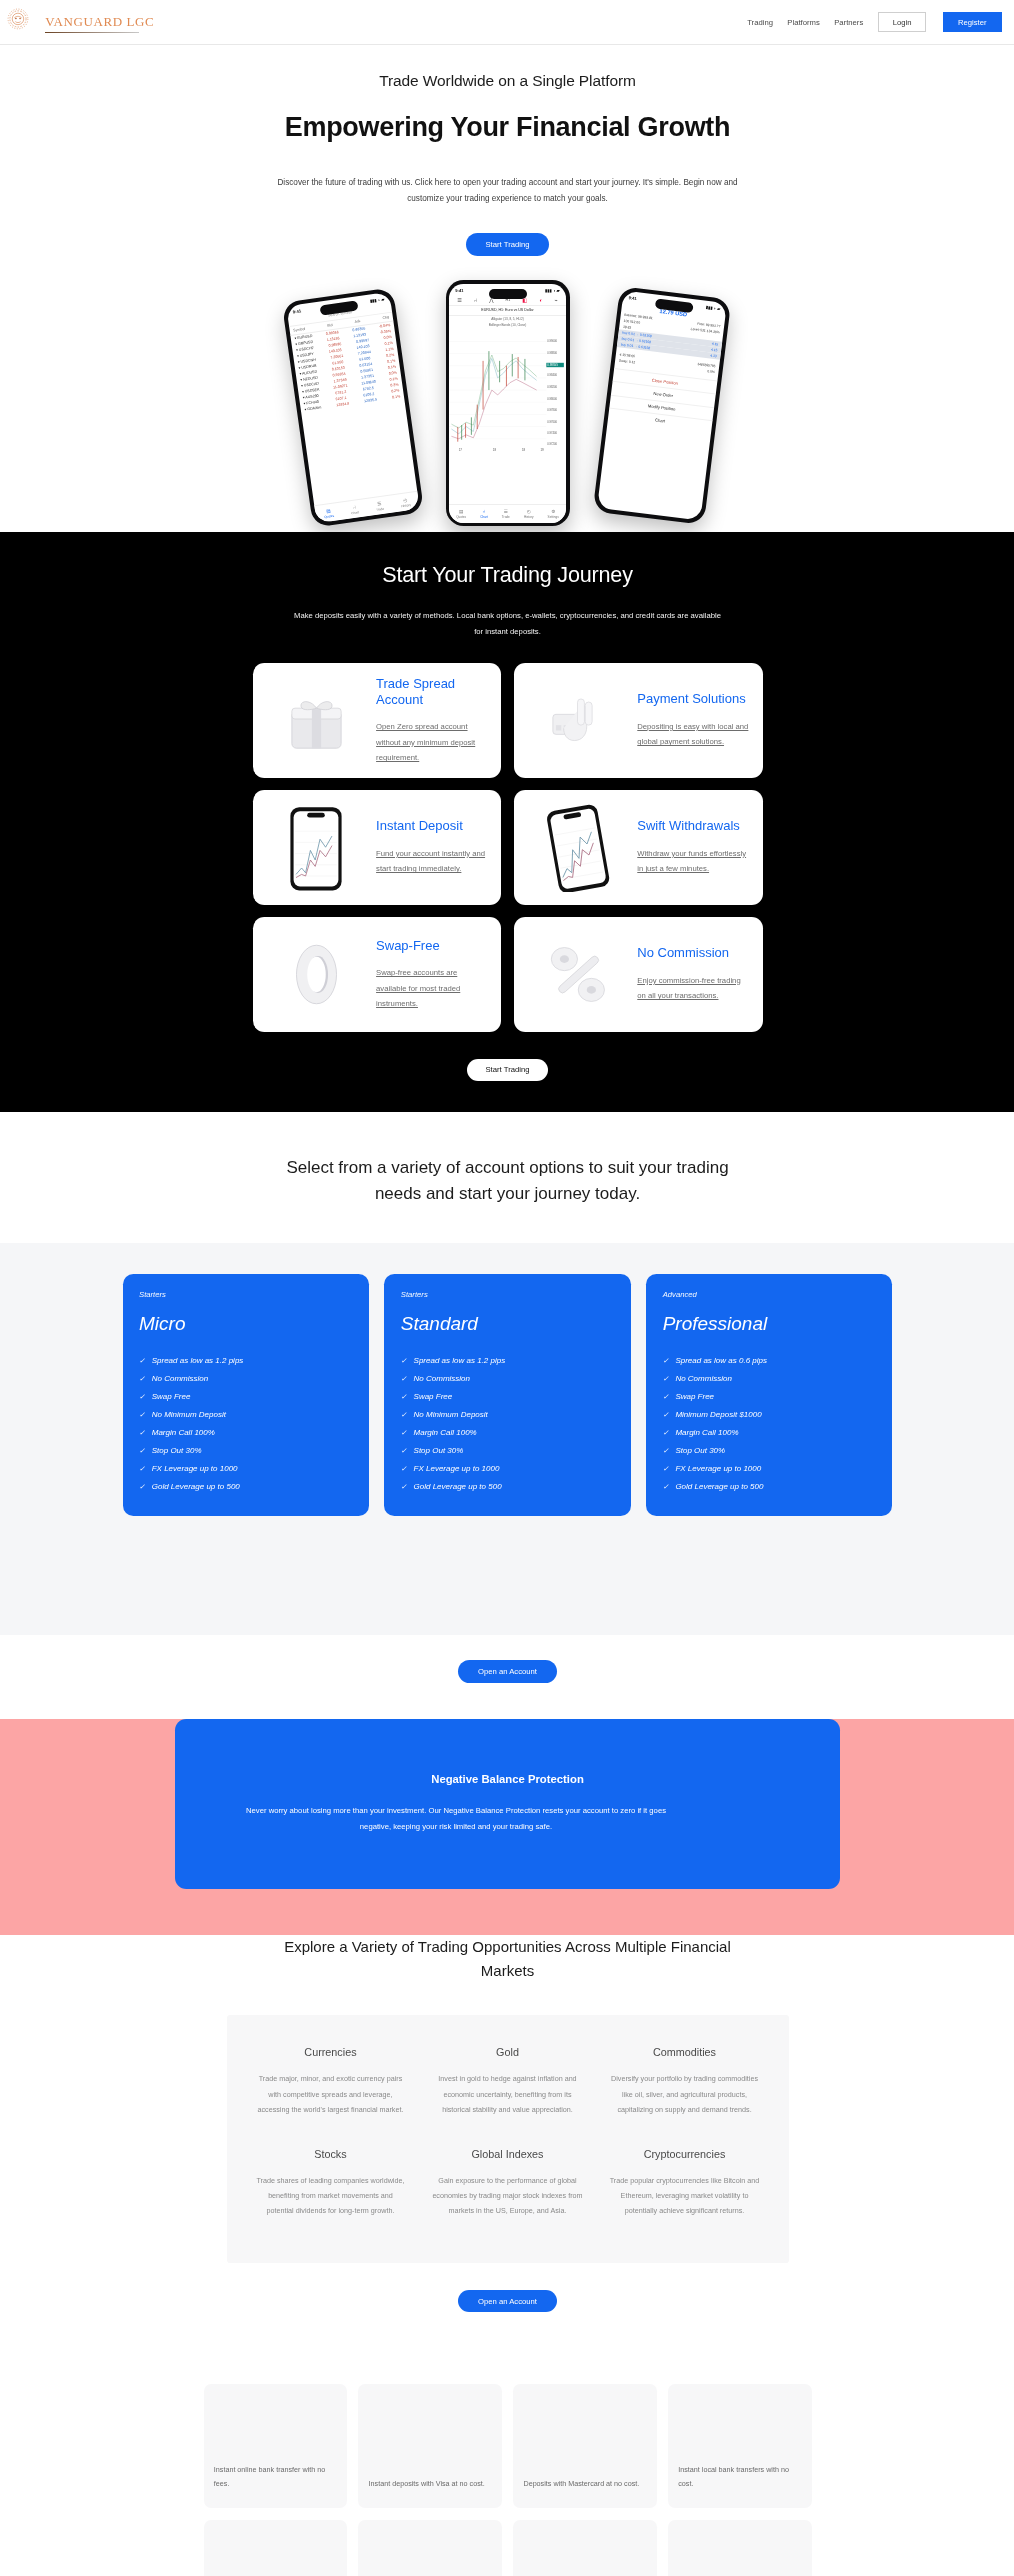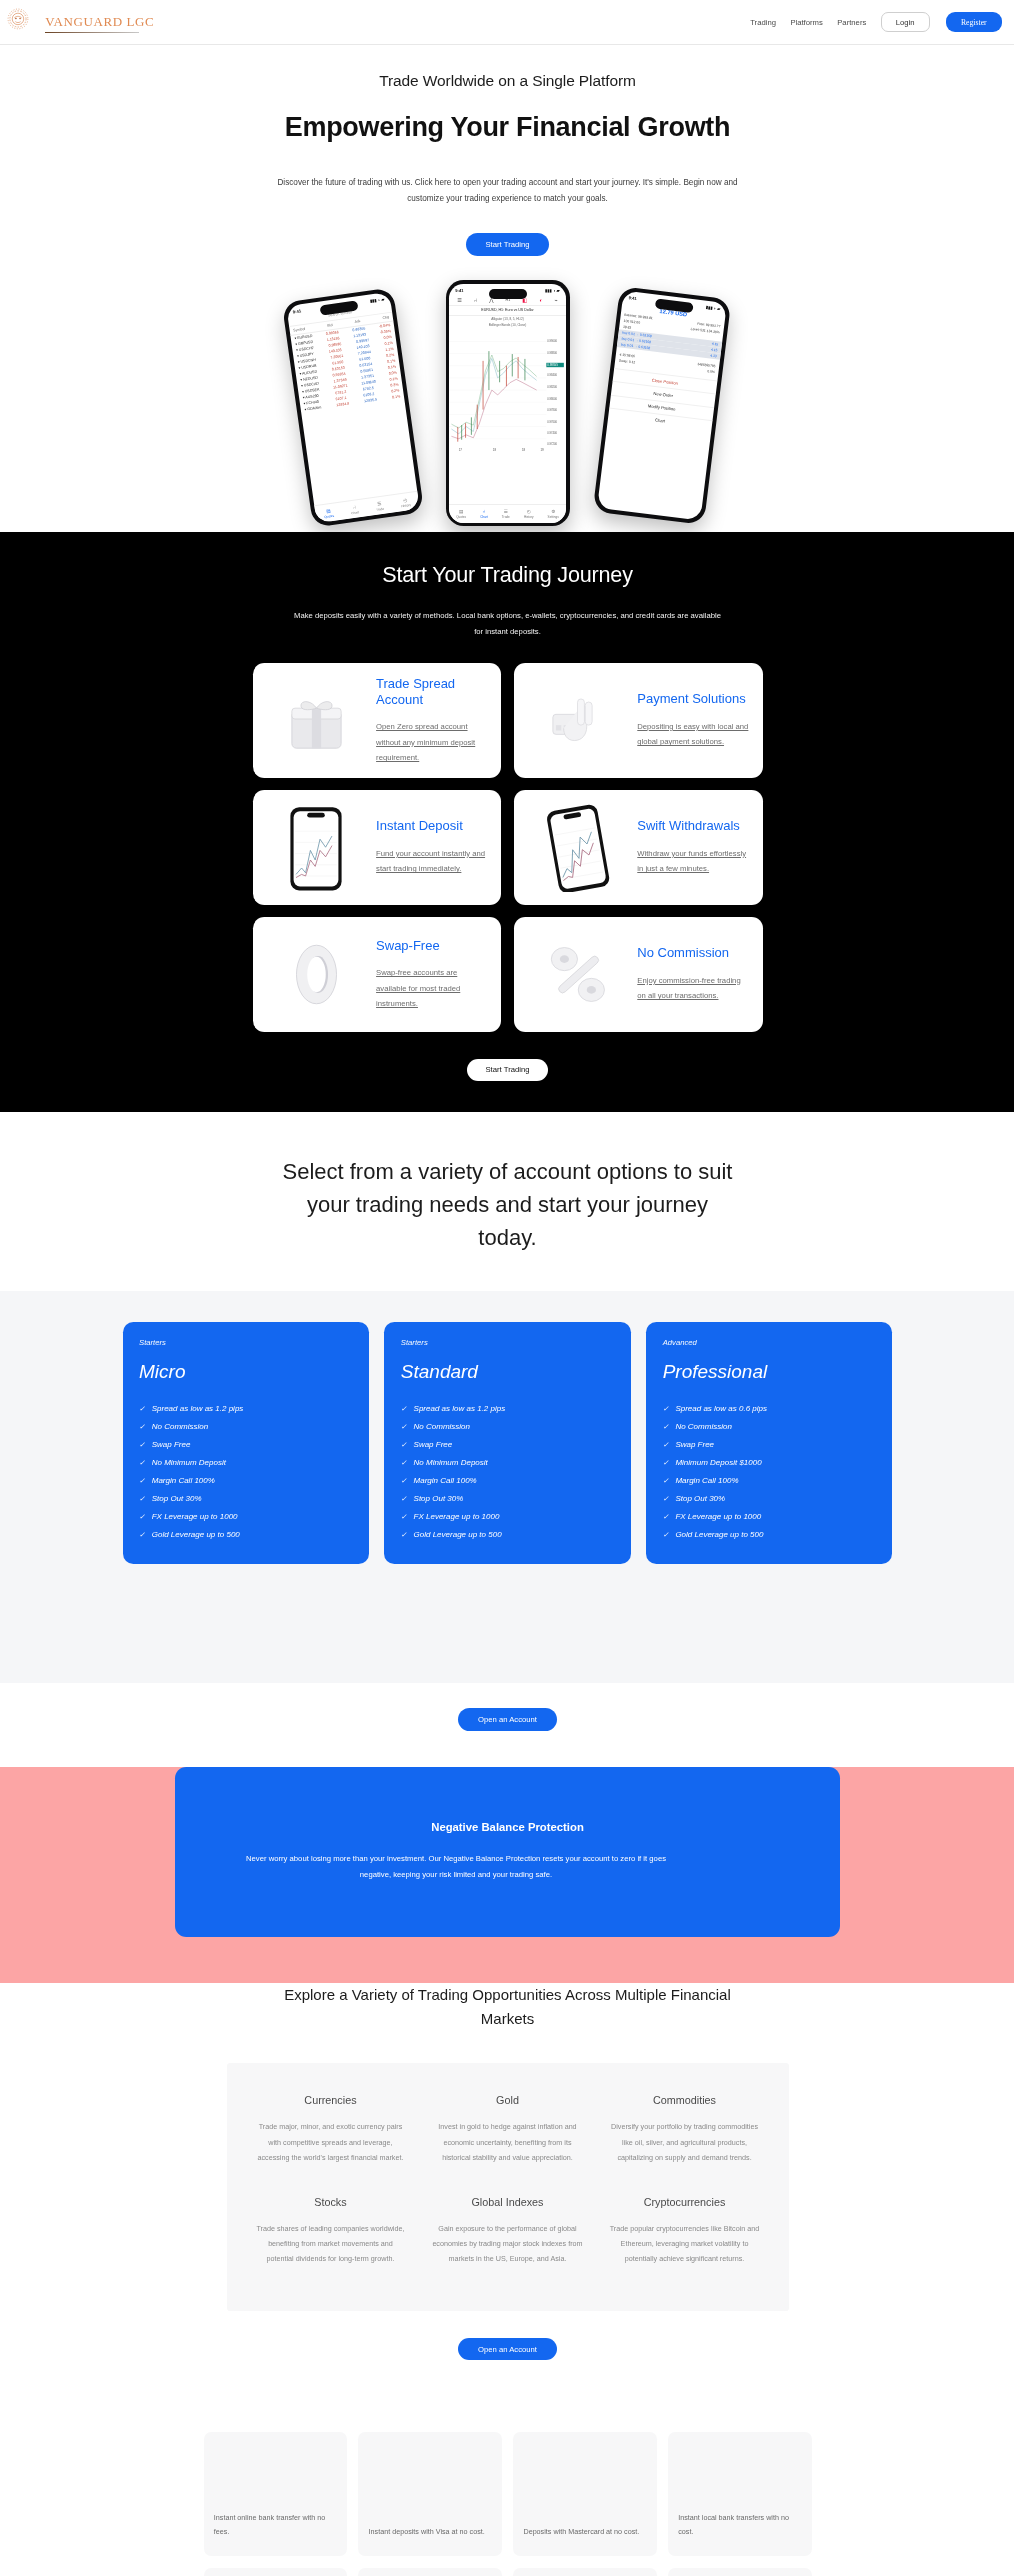--- a/index.html
+++ b/index.html
@@ -37,37 +37,37 @@
   .nav { margin-left: auto; display: flex; align-items: center; gap: 14.4px; }
   .nav-link {
     font-size: 7.7px;
     color: #4b4b4b;
     text-decoration: none;
     cursor: pointer;
   }
   .btn-login {
     border: 0.5px solid #cfcfcf;
     background: #fff;
-    border-radius: 7px;
+    border-radius: 0;
     padding: 4.6px 14px;
     font-size: 7.7px;
     color: #333;
     cursor: pointer;
     font-family: inherit;
     text-align: center;
   }
   .btn-register {
     border: none;
     background: #1367f0;
     color: #fff;
-    border-radius: 9px;
+    border-radius: 0;
     padding: 5.2px 15px;
     font-size: 7.7px;
     cursor: pointer;
-    font-family: Liberation Serif, serif;
+    font-family: Liberation Sans, sans-serif;
     margin-left: 2.1px;
   }
 
   
   .hero { text-align: center; padding: 27px 0 0; background: #fff; }
   .hero-eyebrow {
     font-size: 15.5px;
     font-weight: 400;
     color: #1c1c1c;
     letter-spacing: -0.1px;
@@ -166,21 +166,21 @@
   .fcard .body { flex: 1; }
   .fcard h3 { font-size: 13px; color: #1367f0; font-weight: 400; line-height: 1.25; }
   .fcard p { font-size: 7.7px; color: #6d6d6d; line-height: 2.0; margin-top: 11.3px; text-decoration: underline; }
   .btn-white-pill {
     display:inline-block; margin-top: 27px; background:#fff; color:#111; border:none;
     border-radius: 12.4px; padding: 6.7px 18.5px; font-size: 7.7px; cursor:pointer; font-family: inherit;
   }
 
   
   .accounts { background:#fff; padding: 43px 0 0; text-align:center; }
-  .accounts h2 { font-size: 22px; font-weight: 400; line-height: 1.5; max-width: 464px; margin: 0 auto; color:#1c1c1c;text-align:center;}
+  .accounts h2 { font-size: 17px; font-weight: 400; line-height: 1.5; max-width: 464px; margin: 0 auto; color:#1c1c1c;text-align:center;}
   .plans-wrap { background:#f5f6f8; margin-top: 37px; padding: 31px 0 0; min-height: 392px; }
   .plans { width: 770px; margin: 0 auto; display: grid; grid-template-columns: repeat(3,1fr); gap: 15.5px; font-style: italic; }
   .plan { background:#1367f0; border-radius: 10.3px; padding: 15.5px 16.5px 20.6px; text-align:left; color:#fff; }
   .plan .tier { font-size: 7.7px; opacity: .96; }
   .plan h3 { font-size: 19px; font-weight: 400; margin: 14.4px 0 16.5px; }
   .plan ul { list-style: none; }
   .plan li { font-size: 8px; line-height: 2.25; display:flex; gap: 6.7px; align-items: baseline; }
   .plan li .ck { font-size: 7.2px; opacity: .95; }
   .accounts-cta { text-align:center; background:#fff; padding: 25px 0 36px; }
 

